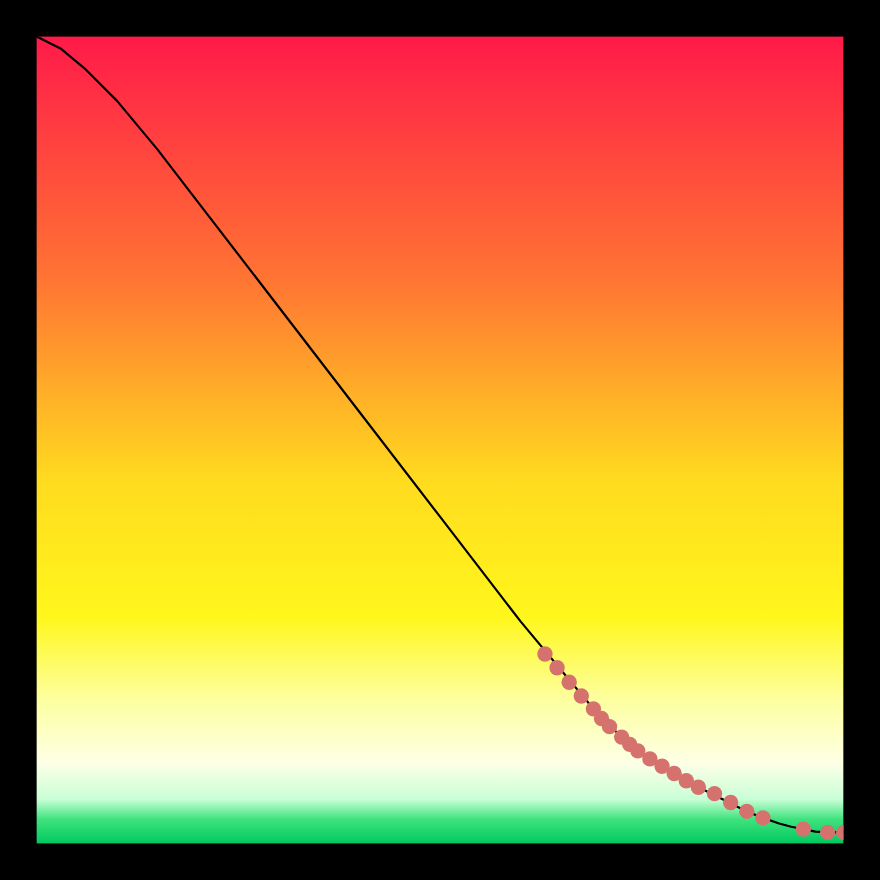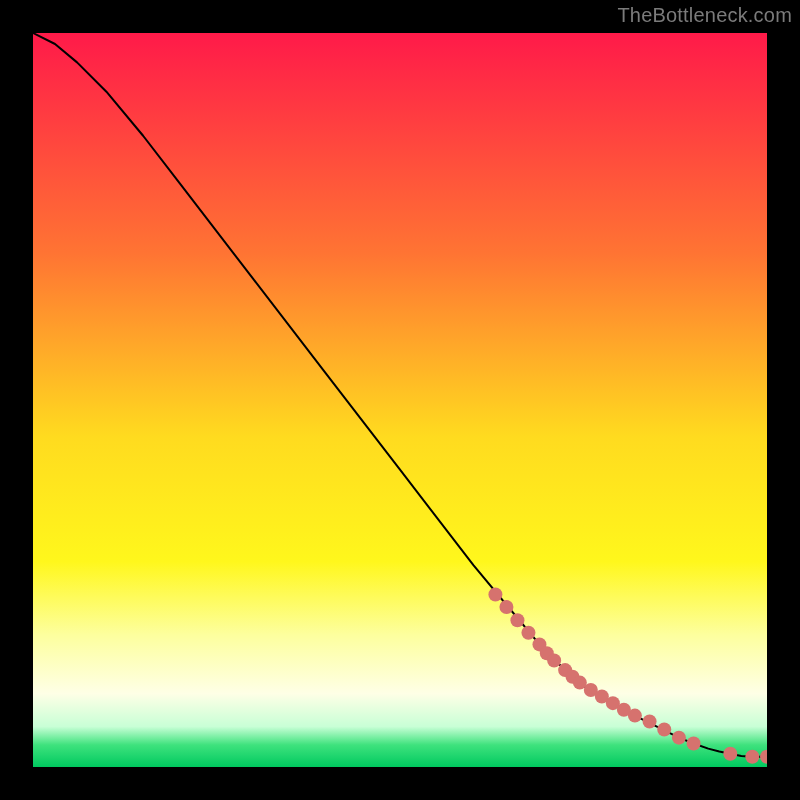--- a/index.html
+++ b/index.html
@@ -37,21 +37,20 @@
     overflow: hidden;
   }
   .plot svg {
     display: block;
   }
 </style>
 </head>
 <body>
 
 <div class="frame">
-  <div class="attribution">TheBottleneck.com</div>
 
   <div class="plot">
     <svg id="plot-svg" viewBox="0 0 734 734" width="734" height="734" preserveAspectRatio="none">
       <defs>
         <linearGradient id="bg-grad" x1="0" y1="0" x2="0" y2="1">
             <stop offset="0.00%" stop-color="#ff1a49"></stop>
             <stop offset="30.00%" stop-color="#ff7433"></stop>
             <stop offset="55.00%" stop-color="#ffdb1f"></stop>
             <stop offset="72.00%" stop-color="#fff71c"></stop>
             <stop offset="82.00%" stop-color="#fdff9e"></stop>

